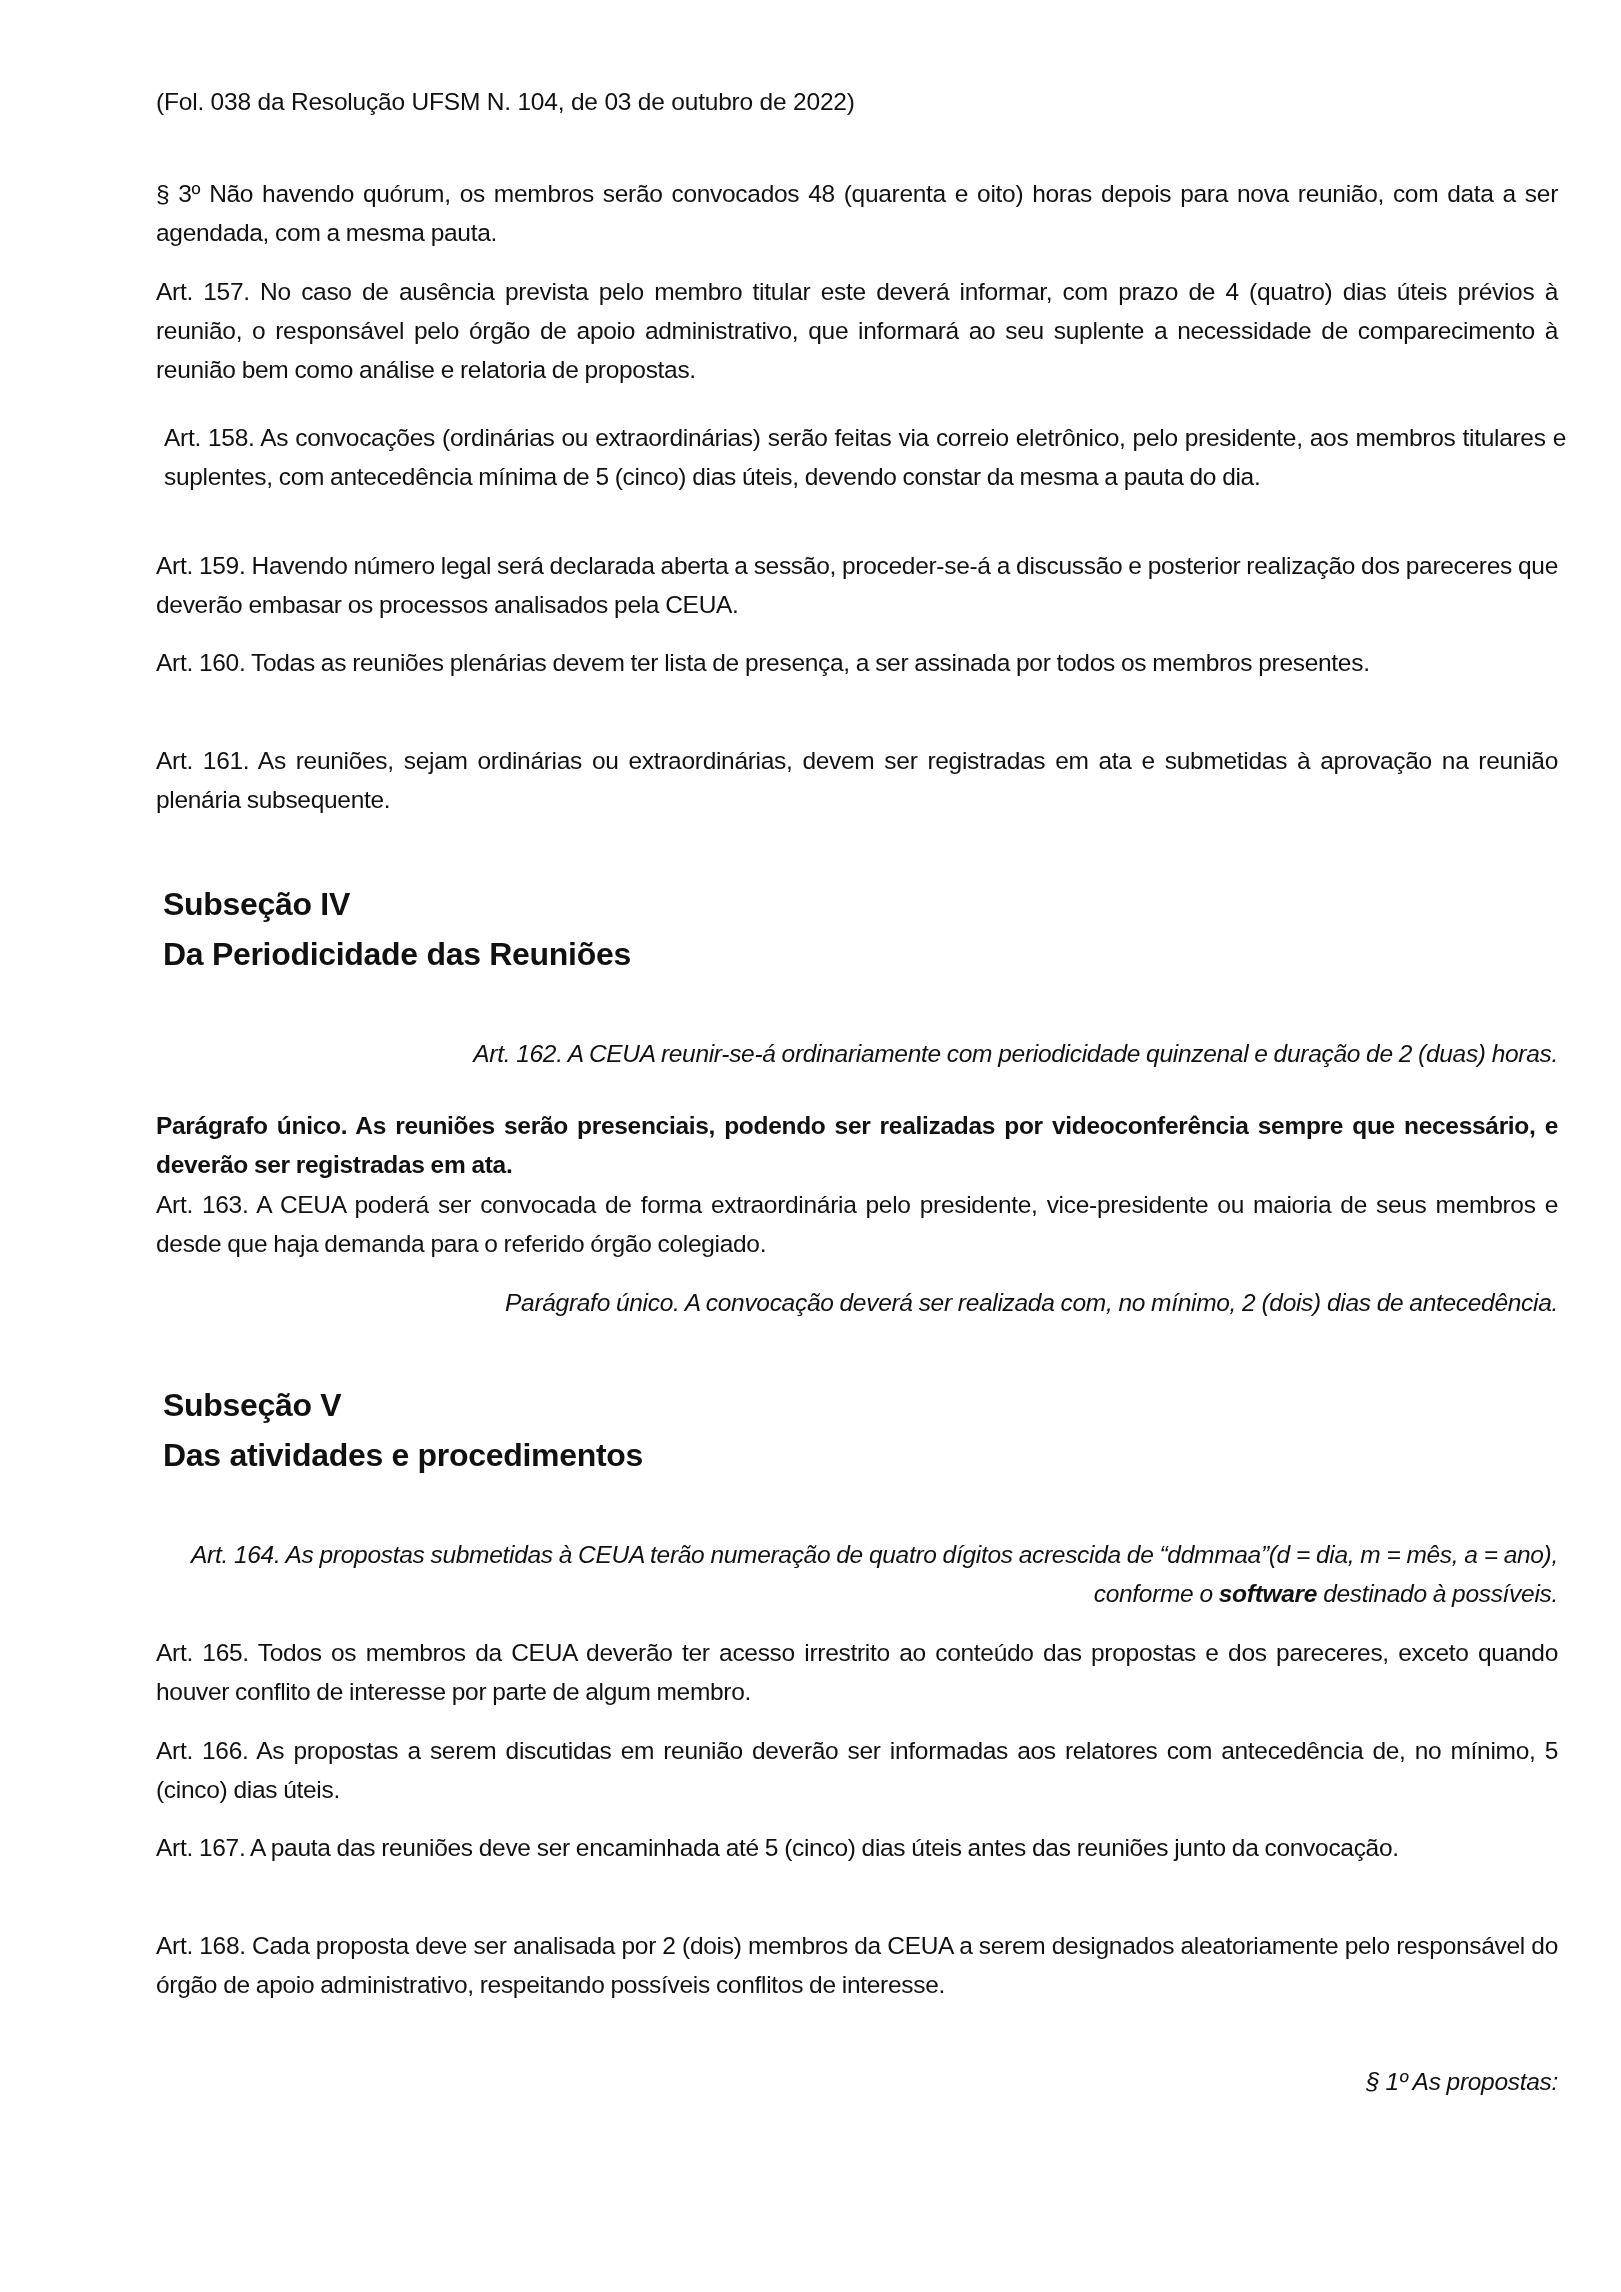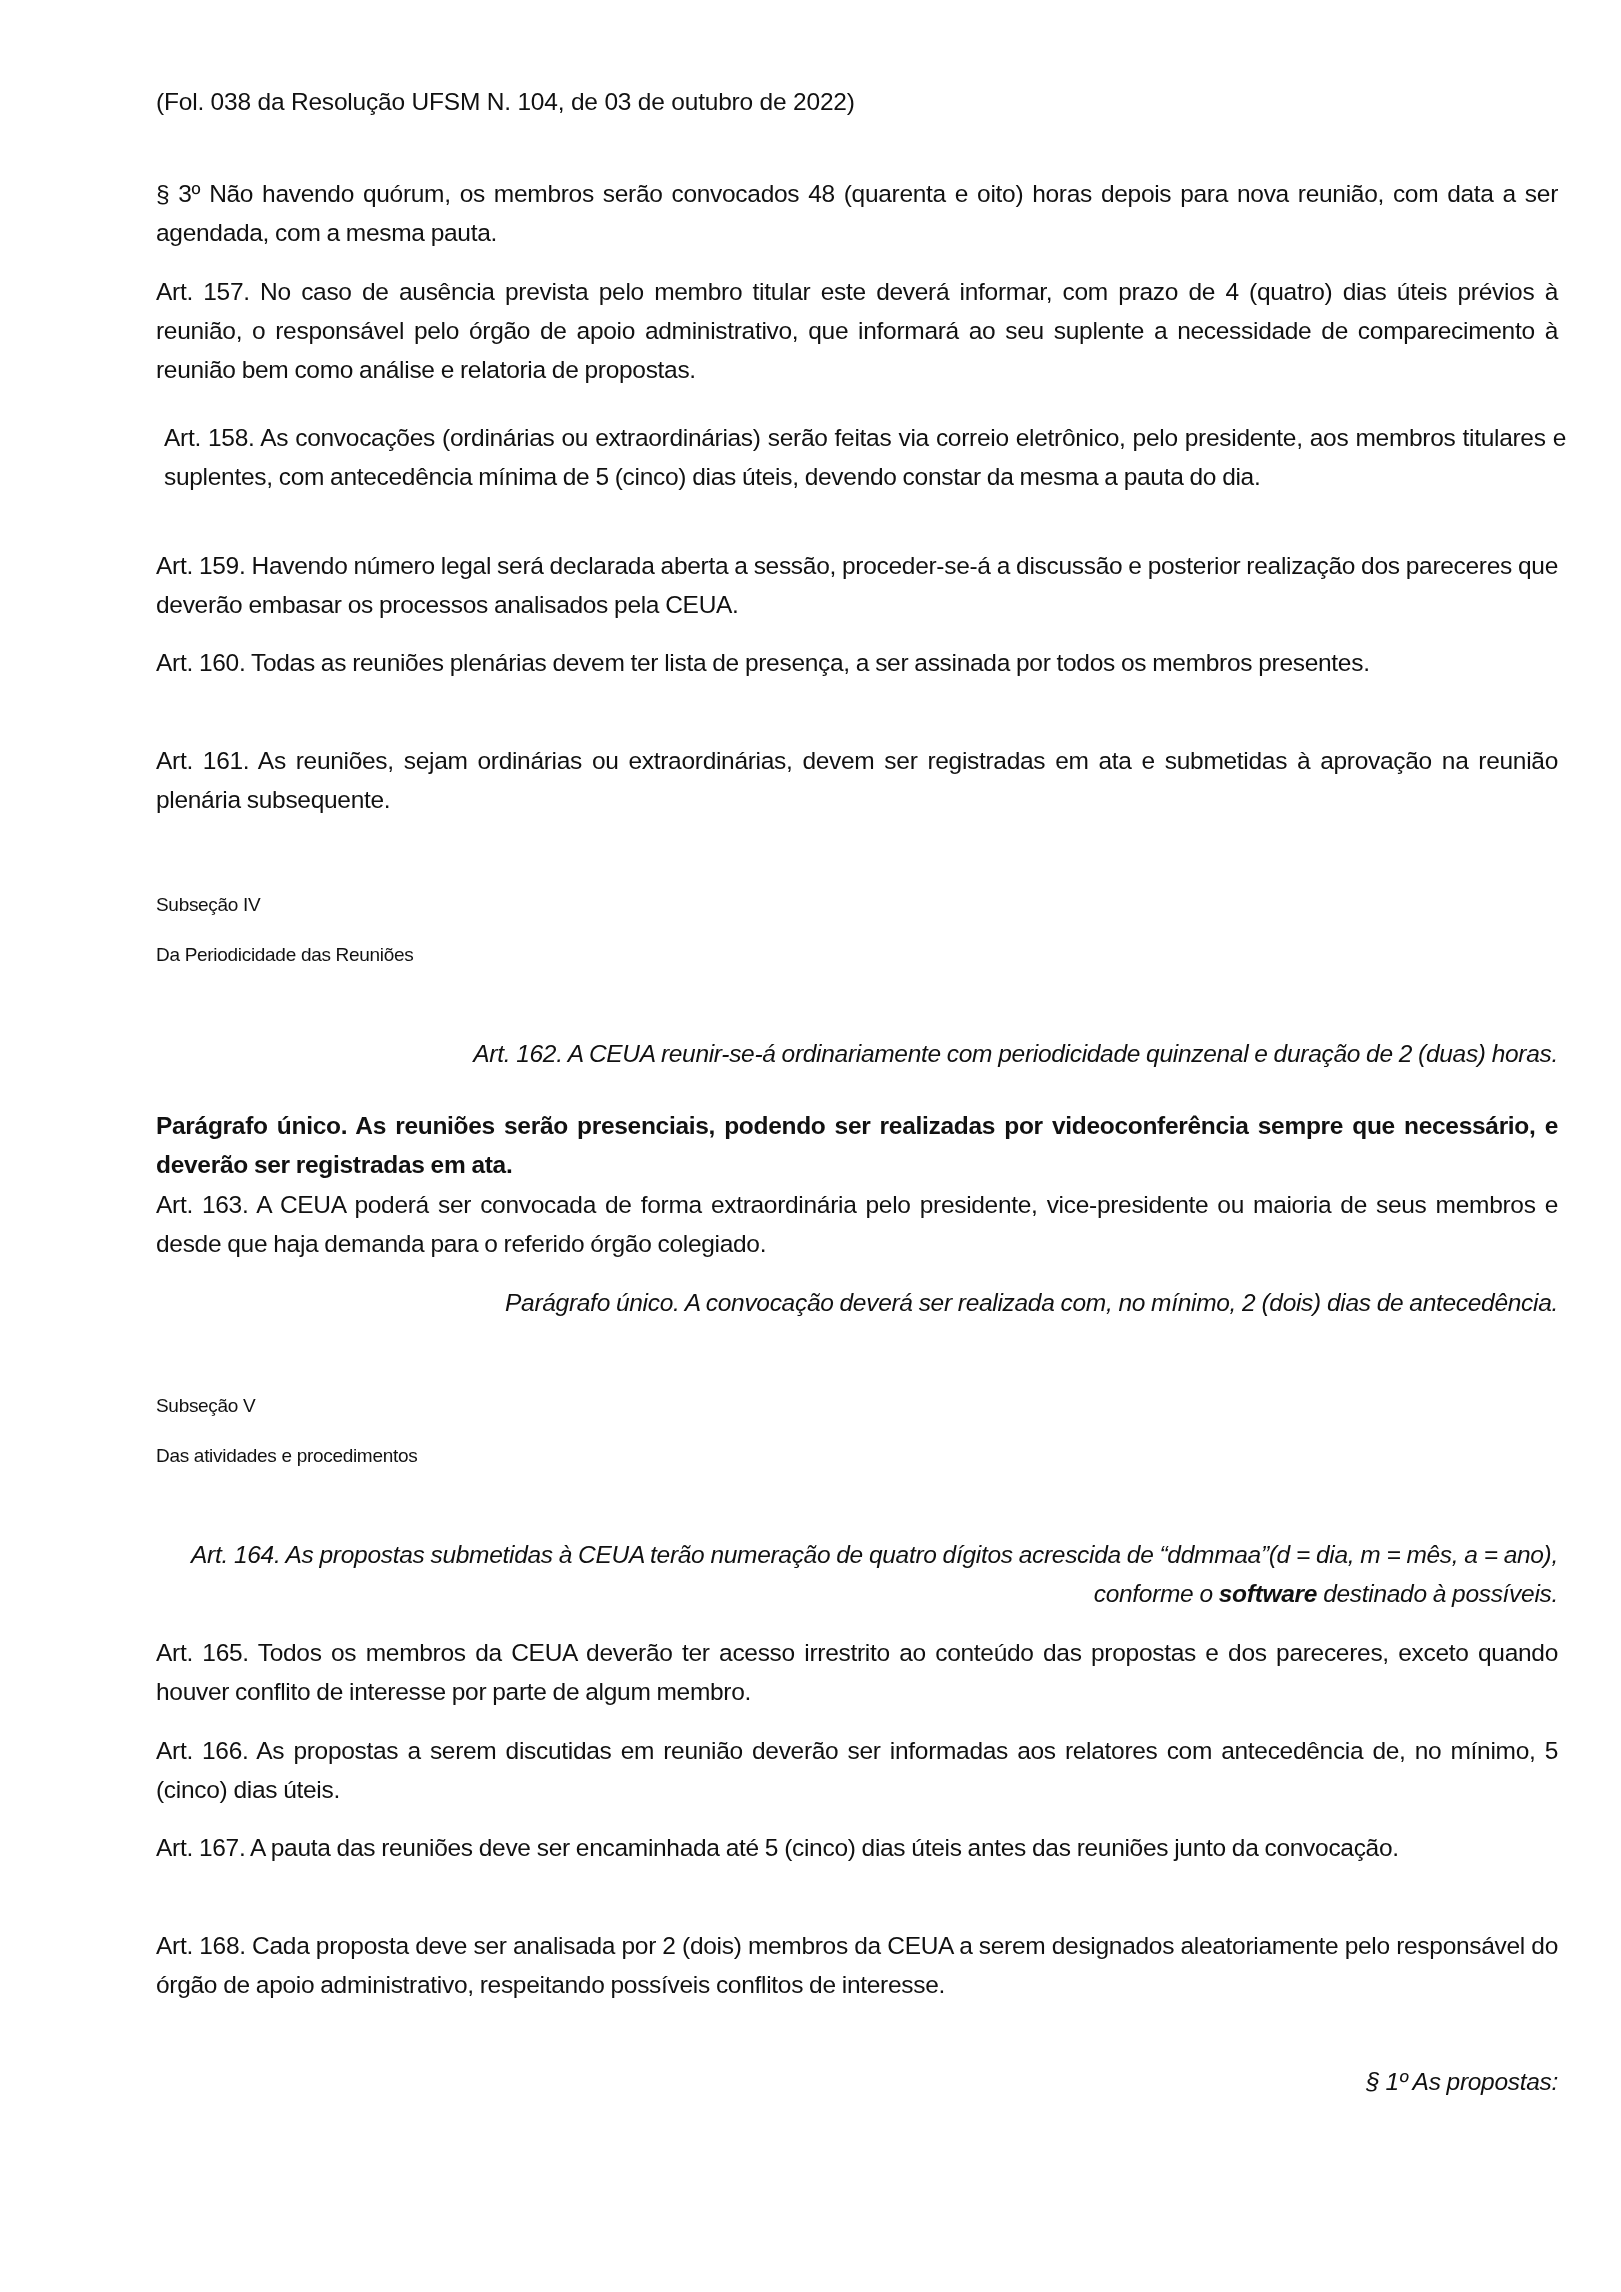--- a/index.html
+++ b/index.html
@@ -40,24 +40,24 @@
       text-align: justify;
       letter-spacing: -0.3px;
       word-spacing: -0.5px;
     }
     .para.nojust {
       text-align: right;
       font-style: italic;
     }
     .heading {
       position: absolute;
-      left: 0;
-      font-size: 19px;
+      left: 7px;
+      font-size: 32px;
       line-height: 39px;
-      font-weight: normal;
+      font-weight: bold;
       white-space: nowrap;
       letter-spacing: -0.3px;
     }
     .bold-inline {
       font-weight: bold;
     }
   </style>
 </head>
 <body>
 

